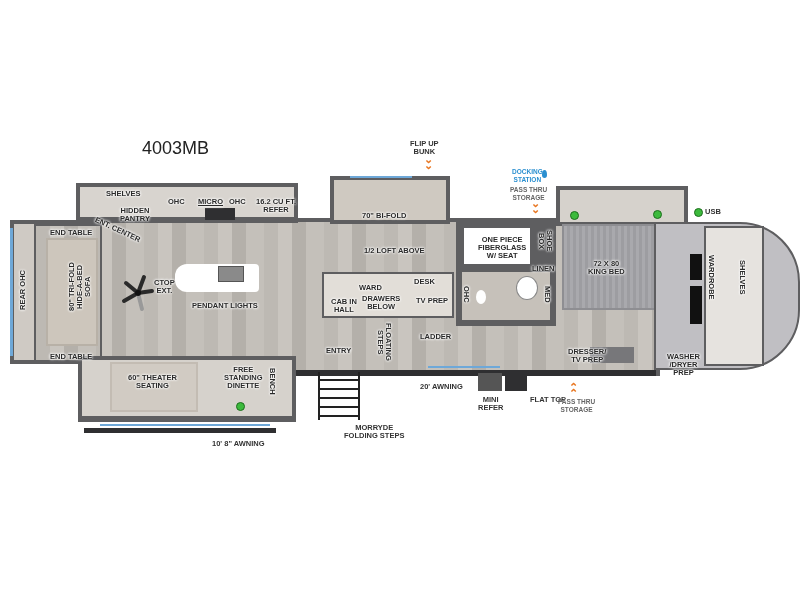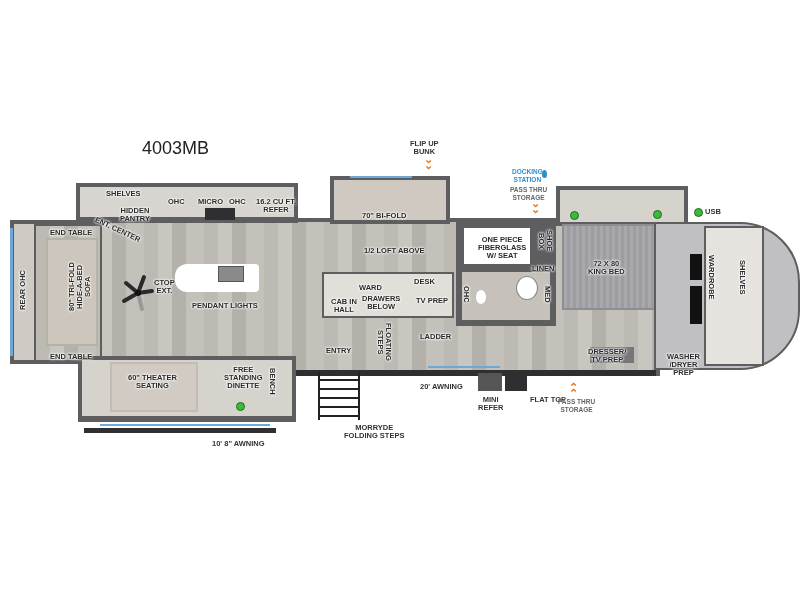--- a/index.html
+++ b/index.html
@@ -110,21 +110,21 @@
 <div class="lbl" style="left:50px;top:229px;">END TABLE</div>
 <div class="lbl" style="left:50px;top:353px;">END TABLE</div>
 <div class="lbl vert" style="left:68px;top:262px;white-space:pre-line;line-height:8px;">80" TRI-FOLD
 HIDE-A-BED
 SOFA</div>
 <div class="lbl" style="left:106px;top:190px;">SHELVES</div>
 <div class="lbl" style="left:120px;top:207px;white-space:pre-line;">HIDDEN
 PANTRY</div>
 <div class="lbl" style="left:93px;top:226px;transform:rotate(25deg);">ENT. CENTER</div>
 <div class="lbl" style="left:168px;top:198px;">OHC</div>
-<div class="lbl" style="left:198px;top:198px;">MICRO</div>
+<div class="lbl" style="left:198px;top:198px;text-decoration:underline;">MICRO</div>
 <div class="lbl" style="left:229px;top:198px;">OHC</div>
 <div class="lbl" style="left:256px;top:198px;white-space:pre-line;">16.2 CU FT.
 REFER</div>
 <div class="lbl" style="left:154px;top:279px;white-space:pre-line;text-align:center;">CTOP
 EXT.</div>
 <div class="lbl" style="left:192px;top:302px;">PENDANT LIGHTS</div>
 <div class="lbl" style="left:128px;top:374px;white-space:pre-line;">60" THEATER
 SEATING</div>
 <div class="lbl" style="left:224px;top:366px;white-space:pre-line;">FREE
 STANDING
@@ -154,21 +154,21 @@
 <div class="lbl vert90" style="left:462px;top:286px;">OHC</div>
 <div class="lbl vert90" style="left:543px;top:286px;">MED</div>
 
 <div class="lbl" style="left:588px;top:260px;white-space:pre-line;">72 X 80
 KING BED</div>
 <div class="lbl vert90" style="left:707px;top:255px;">WARDROBE</div>
 <div class="lbl vert90" style="left:738px;top:260px;">SHELVES</div>
 <div class="lbl" style="left:667px;top:329px;white-space:pre-line;margin-top:24px;">WASHER
 /DRYER
 PREP</div>
-<div class="lbl" style="left:588px;top:348px;white-space:pre-line;">DRESSER/
+<div class="lbl" style="left:568px;top:348px;white-space:pre-line;">DRESSER/
 TV PREP</div>
 
 <div class="lbl ext" style="left:392px;top:383px;margin-left:28px;">20' AWNING</div>
 <div class="lbl ext" style="left:478px;top:396px;white-space:pre-line;">MINI
 REFER</div>
 <div class="lbl ext" style="left:508px;top:396px;margin-left:22px;">FLAT TOP</div>
 <div class="chev" style="left:569px;top:384px;">⌃<br>⌃</div>
 <div class="lbl ext" style="left:558px;top:398px;color:#666;white-space:pre-line;font-size:6.5px;">PASS THRU
 STORAGE</div>
 <div class="lbl ext" style="left:306px;top:424px;white-space:pre-line;margin-left:38px;">MORRYDE

